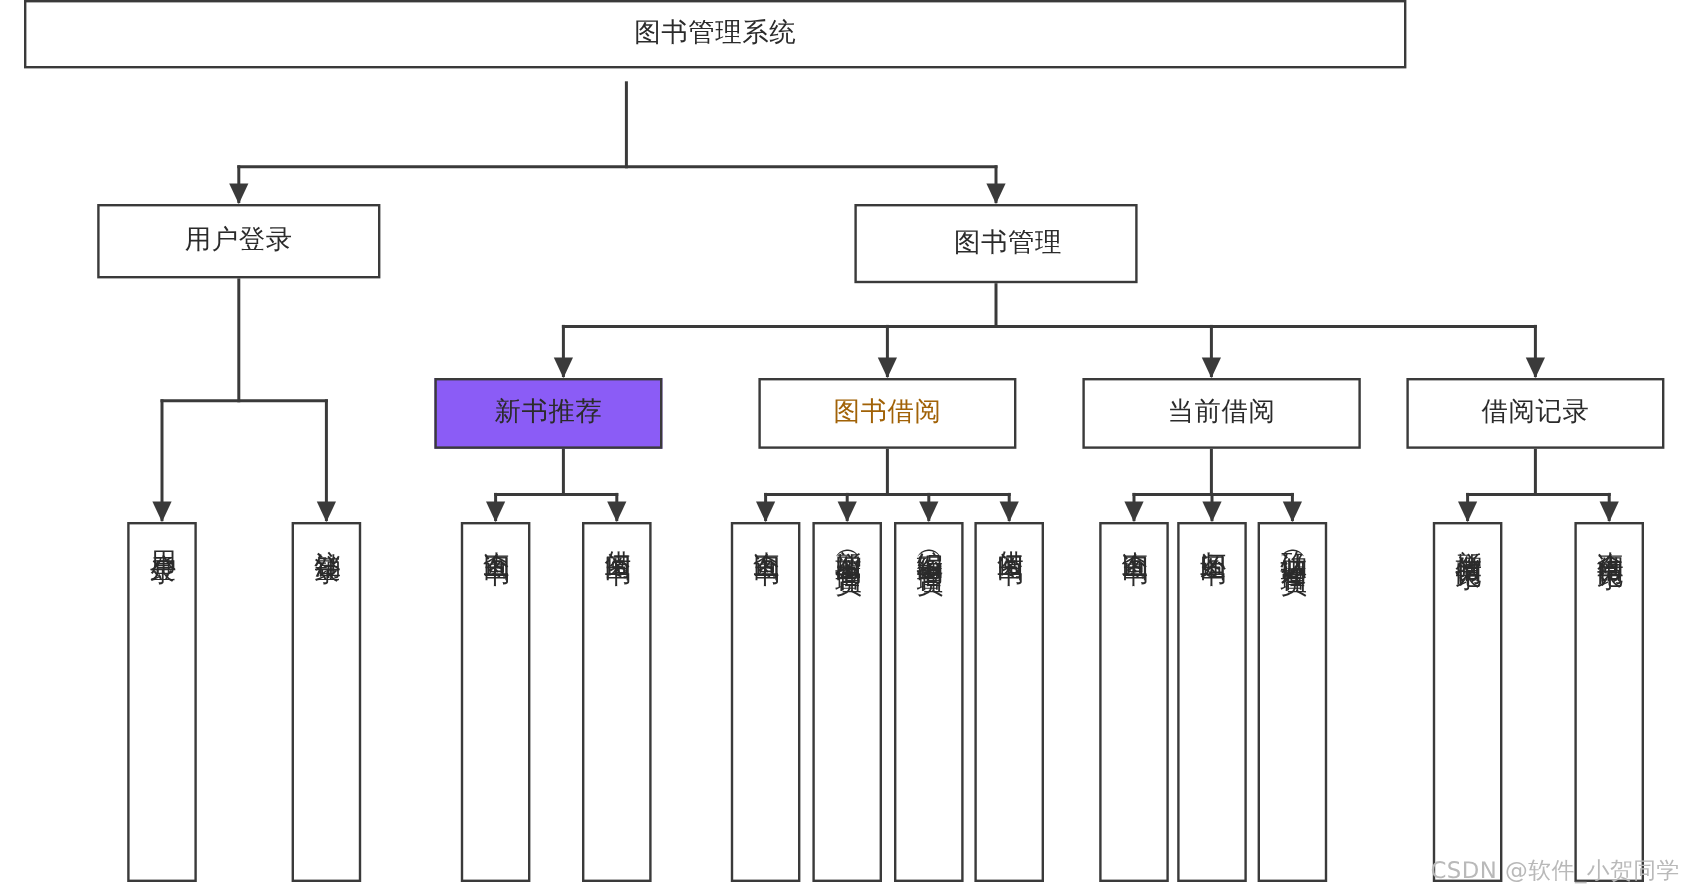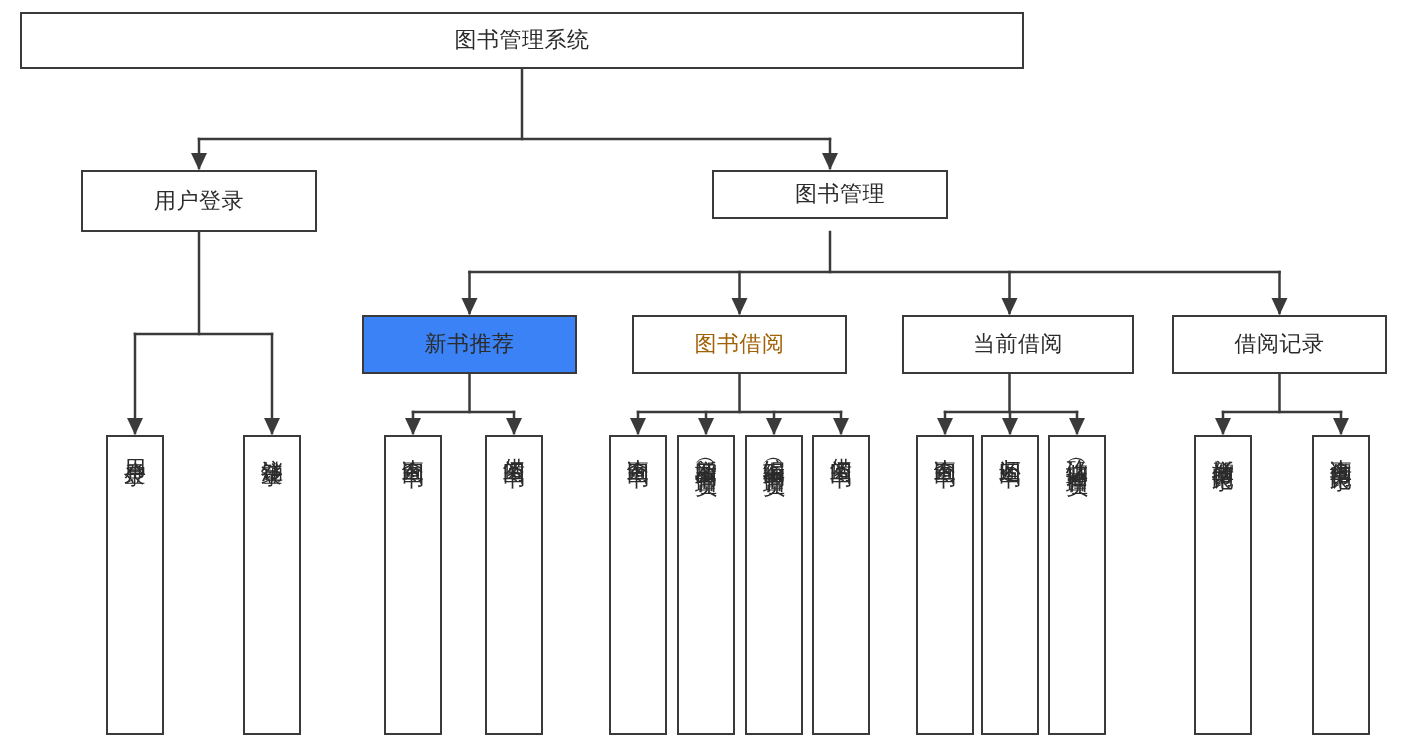--- a/index.html
+++ b/index.html
@@ -118,30 +118,30 @@
       <line x1="1077" y1="412" x2="1077" y2="433" stroke="#3a3a3a" stroke-width="2.5" stroke-linecap="square"></line>
       <path d="M 1069 418 L 1085 418 L 1077 435 Z" fill="#3a3a3a"></path>
       <line x1="1279.5" y1="374" x2="1279.5" y2="412" stroke="#3a3a3a" stroke-width="2.5" stroke-linecap="square"></line>
       <line x1="1223" y1="412" x2="1341" y2="412" stroke="#3a3a3a" stroke-width="2.5" stroke-linecap="square"></line>
       <line x1="1223" y1="412" x2="1223" y2="433" stroke="#3a3a3a" stroke-width="2.5" stroke-linecap="square"></line>
       <path d="M 1215 418 L 1231 418 L 1223 435 Z" fill="#3a3a3a"></path>
       <line x1="1341" y1="412" x2="1341" y2="433" stroke="#3a3a3a" stroke-width="2.5" stroke-linecap="square"></line>
       <path d="M 1333 418 L 1349 418 L 1341 435 Z" fill="#3a3a3a"></path>
     </svg>
   <div id="nodes">
-      <div class="node horizontal" style="left: 20px; top: 12px; width: 1004px; height: 57px; border-color: rgb(58, 58, 58); background: rgb(255, 255, 255); align-items: center;">
+      <div class="node horizontal" style="left: 20px; top: 0; width: 1152px; height: 57px; border-color: rgb(58, 58, 58); background: rgb(255, 255, 255); align-items: center;">
         <span class="node-label" style="color: rgb(43, 43, 43);">图书管理系统</span>
       </div>
       <div class="node horizontal" style="left: 81px; top: 170px; width: 236px; height: 62px; border-color: rgb(58, 58, 58); background: rgb(255, 255, 255);">
         <span class="node-label" style="color: rgb(43, 43, 43);">用户登录</span>
       </div>
-      <div class="node horizontal" style="left: 712px; top: 170px; width: 236px; height: 49px; border-color: rgb(58, 58, 58); background: rgb(255, 255, 255); padding-left: 20px;">
+      <div class="node horizontal" style="left: 712px; top: 170px; width: 236px; height: 66px; border-color: rgb(58, 58, 58); background: rgb(255, 255, 255); padding-left: 20px;">
         <span class="node-label" style="color: rgb(43, 43, 43);">图书管理</span>
       </div>
-      <div class="node horizontal" style="left: 362px; top: 315px; width: 215px; height: 59px; border-color: rgb(58, 58, 58); background: #3b82f6;">
+      <div class="node horizontal" style="left: 362px; top: 315px; width: 190px; height: 59px; border-color: rgb(58, 58, 58); background: #8b5cf6;">
         <span class="node-label" style="color: rgb(43, 43, 43);">新书推荐</span>
       </div>
       <div class="node horizontal" style="left: 632px; top: 315px; width: 215px; height: 59px; border-color: rgb(58, 58, 58); background: rgb(255, 255, 255);">
         <span class="node-label" style="color: #a16207;">图书借阅</span>
       </div>
       <div class="node horizontal" style="left: 902px; top: 315px; width: 232px; height: 59px; border-color: rgb(58, 58, 58); background: rgb(255, 255, 255);">
         <span class="node-label" style="color: rgb(43, 43, 43);">当前借阅</span>
       </div>
       <div class="node horizontal" style="left: 1172px; top: 315px; width: 215px; height: 59px; border-color: rgb(58, 58, 58); background: rgb(255, 255, 255);">
         <span class="node-label" style="color: rgb(43, 43, 43);">借阅记录</span>
@@ -179,13 +179,14 @@
       <div class="node vertical" style="left: 1048px; top: 435px; width: 58px; height: 300px; border-color: rgb(58, 58, 58); background: rgb(255, 255, 255);">
         <span class="node-label" style="color: rgb(43, 43, 43);">确认归还（管理员）</span>
       </div>
       <div class="node vertical" style="left: 1194px; top: 435px; width: 58px; height: 300px; border-color: rgb(58, 58, 58); background: rgb(255, 255, 255);">
         <span class="node-label" style="color: rgb(43, 43, 43);">新增借阅记录</span>
       </div>
       <div class="node vertical" style="left: 1312px; top: 435px; width: 58px; height: 300px; border-color: rgb(58, 58, 58); background: rgb(255, 255, 255);">
         <span class="node-label" style="color: rgb(43, 43, 43);">查询借阅记录</span>
       </div>
     </div>
+  <div class="watermark" style="left: 1192px; top: 713px; color: rgb(185, 185, 185);">CSDN @软件_小贺同学</div>
 </div>
 
 </body></html>

